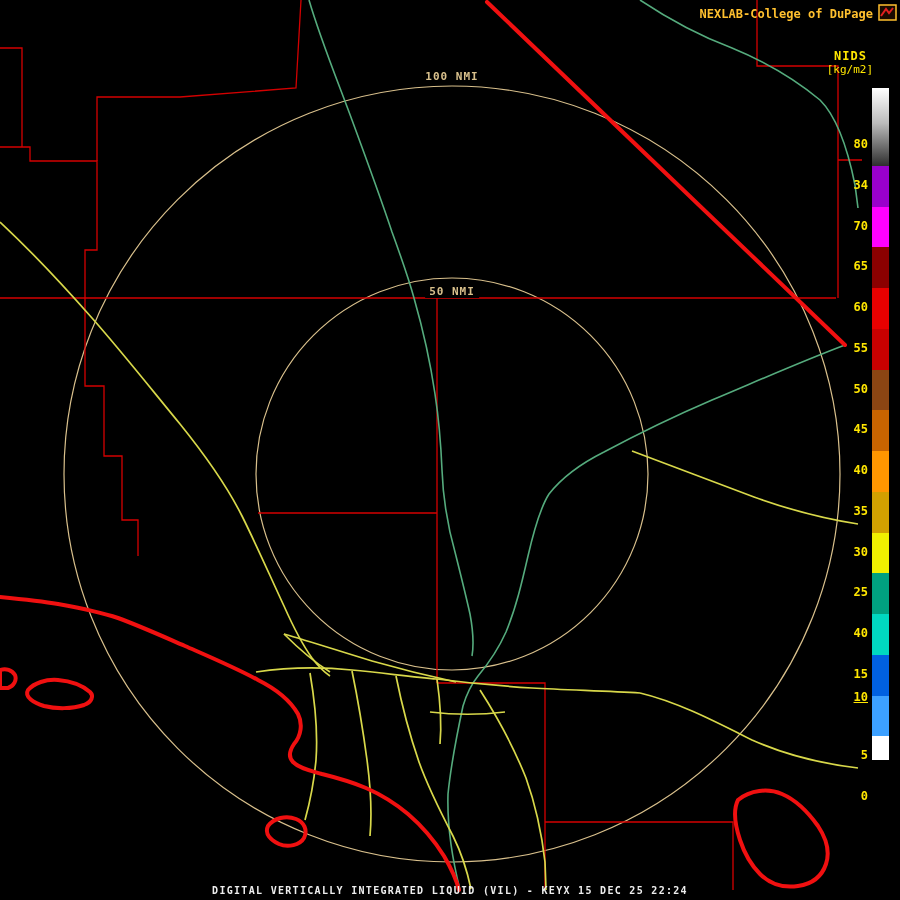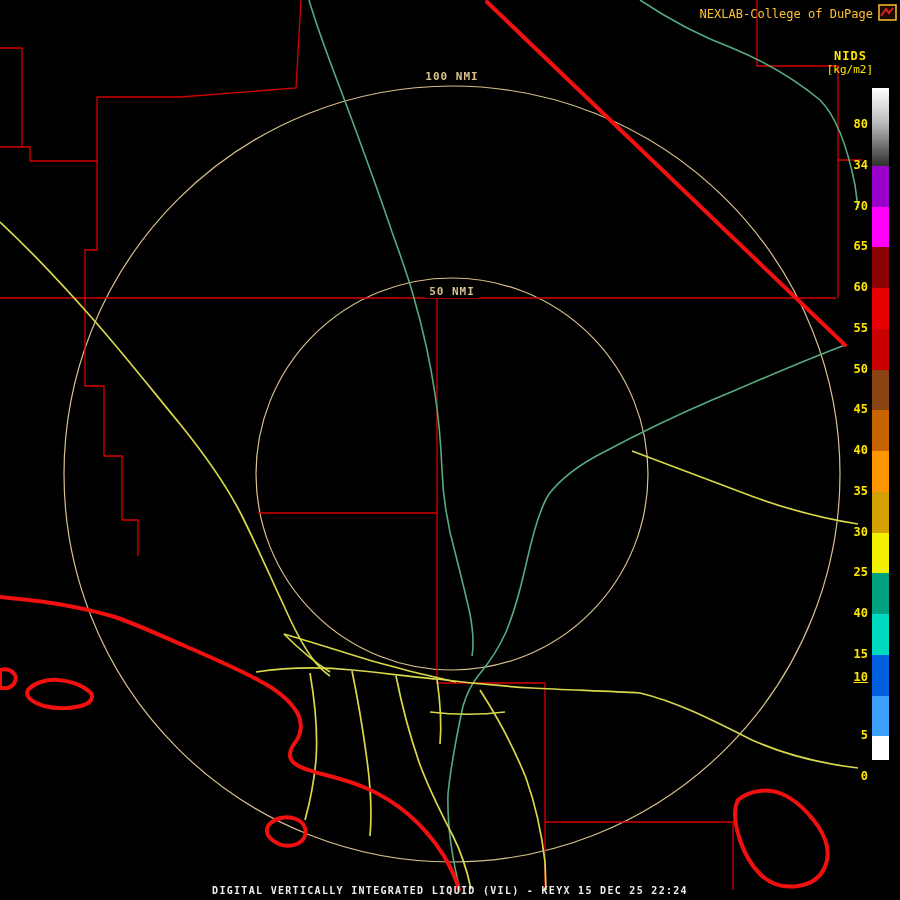--- a/index.html
+++ b/index.html
@@ -4,30 +4,30 @@
 <style>
   html,body{margin:0;padding:0;background:#000;}
   body{width:900px;height:900px;position:relative;overflow:hidden;
        font-family:"DejaVu Sans Mono", monospace;}
   svg.map{position:absolute;left:0;top:0;}
   .ring circle{stroke:#d9c08c;stroke-width:1.2;fill:none;}
   .county path{stroke:#d40000;stroke-width:1.3;fill:none;}
   .river path{stroke:#55ab7d;stroke-width:1.6;fill:none;}
   .road path{stroke:#d8d84a;stroke-width:1.7;fill:none;}
   .thick path{stroke:#f01010;stroke-width:4;fill:none;stroke-linecap:round;stroke-linejoin:round;}
-  .hdr{position:absolute;top:7px;right:27px;color:#ffc02e;font-weight:normal;font-size:12px;}
+  .hdr{position:absolute;top:7px;right:27px;color:#ffc02e;font-weight:bold;font-size:12px;}
   .logo{position:absolute;top:4px;right:3px;}
   .nids{position:absolute;top:49px;right:33px;color:#ffe600;font-weight:bold;font-size:12px;letter-spacing:1px;padding-left:28px;}
   .units{position:absolute;top:63px;right:27px;color:#ffe600;font-size:11px;}
   #colorbar{position:absolute;left:872px;top:88px;width:17px;height:704px;}
   #cb-bar{position:absolute;left:0;top:0;width:17px;height:704px;}
   .cb-seg{position:absolute;left:0;width:100%;}
   #cb-ticks{position:absolute;left:0;top:0;}
   .cb-label{position:absolute;left:-34px;width:30px;text-align:right;color:#ffe600;
-            font-weight:bold;font-size:12px;}
+            font-weight:bold;font-size:12px;margin-top:20px;}
   .ring-label{position:absolute;transform:translateX(-50%);background:#000;color:#d9c08c;
               font-weight:bold;font-size:11px;letter-spacing:1px;padding:0 4px;white-space:nowrap;}
   #rl100{left:452px;top:70px;}
   #rl50{left:452px;top:261px;margin-top:24px;}
   .caption{position:absolute;left:0;right:0;bottom:4px;text-align:center;color:#ededed;
            font-weight:bold;font-size:10px;letter-spacing:1.3px;white-space:nowrap;}
 </style>
 </head>
 <body>
 

